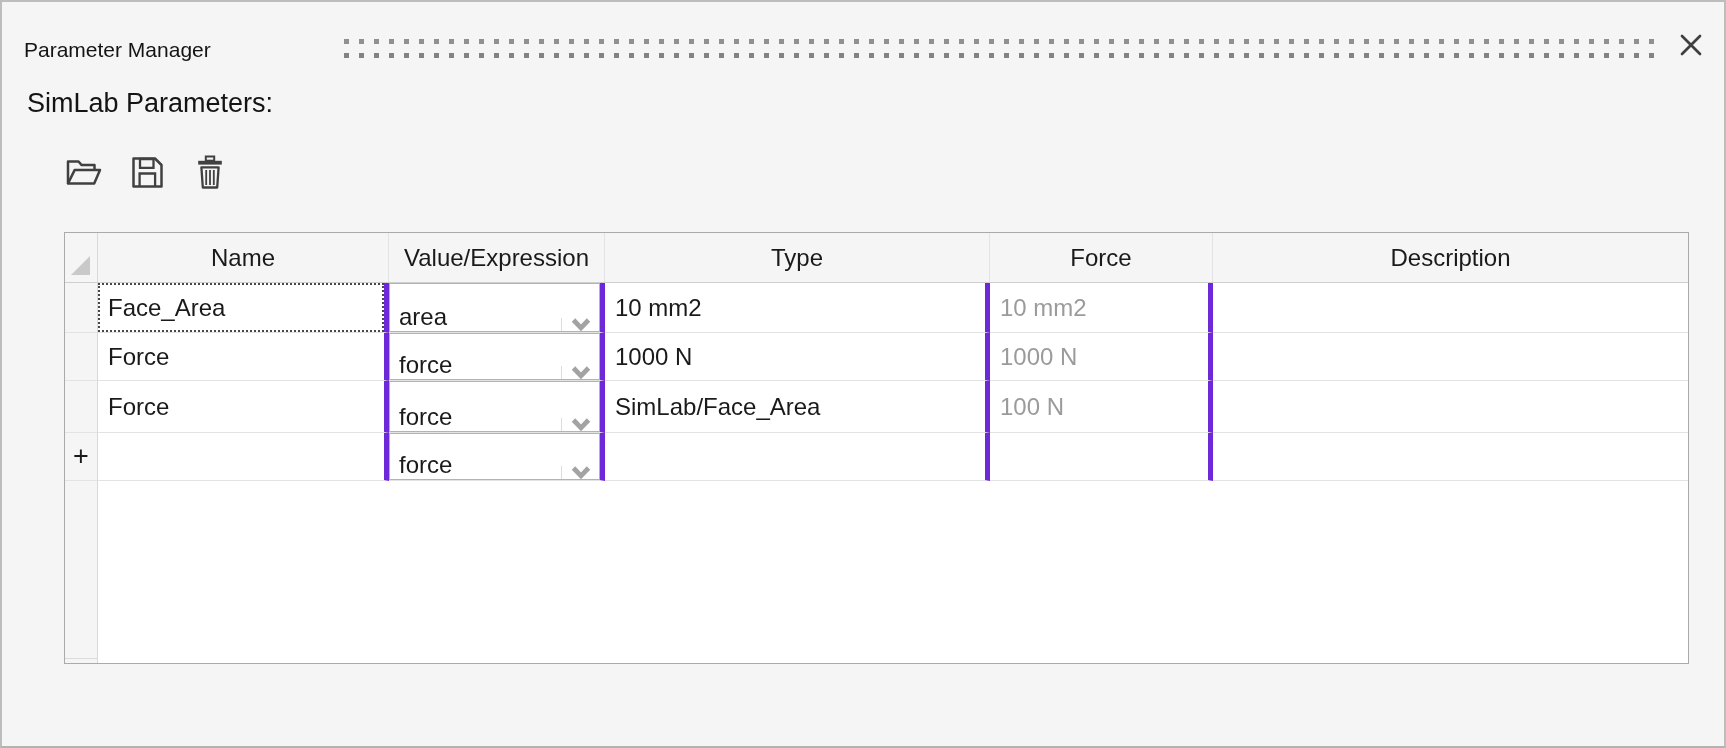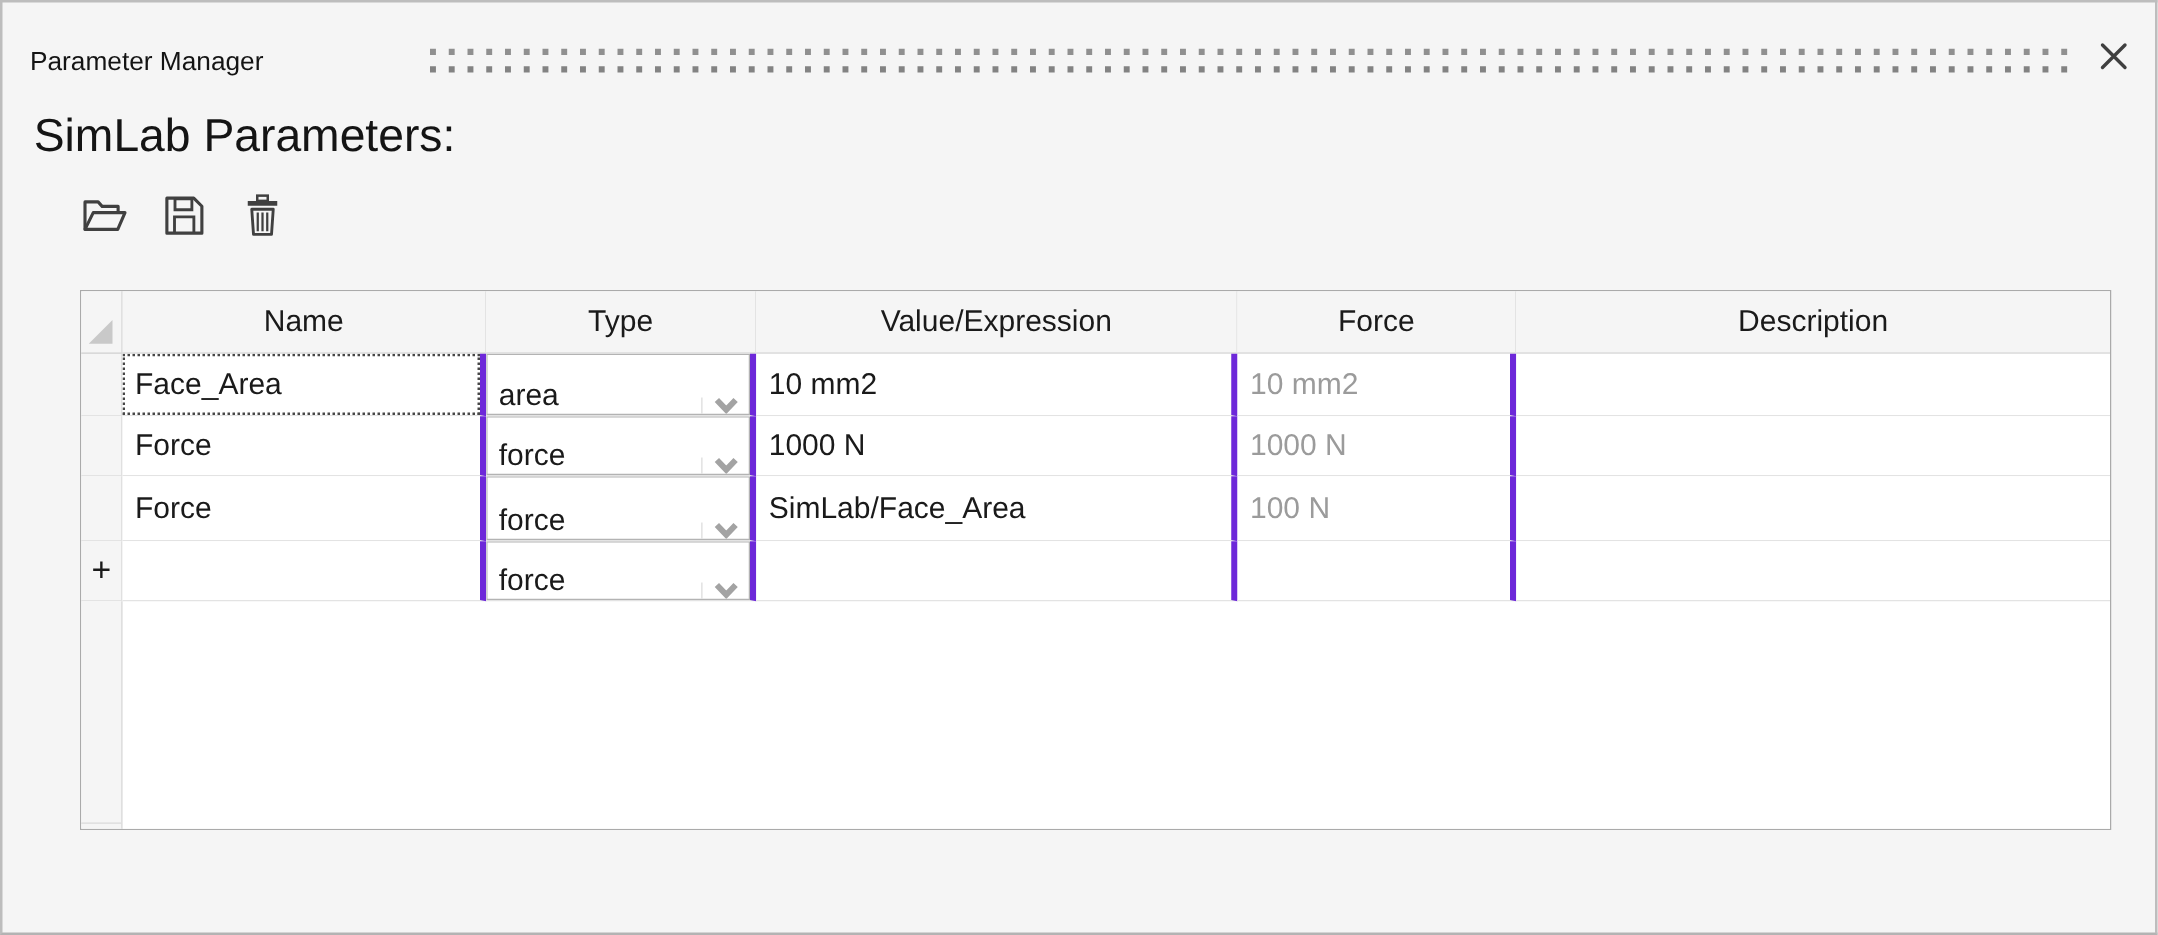--- a/index.html
+++ b/index.html
@@ -32,21 +32,21 @@
   }
   .close-btn {
     position:absolute; left:1672px; top:27px;
     width:34px; height:32px;
     background:none; border:none; padding:0; margin:0;
     display:flex; align-items:center; justify-content:center;
     cursor:pointer;
   }
   .subtitle {
     position:absolute; left:25px; top:86px;
-    font-size:37px; color:#141414; white-space:nowrap;
+    font-size:27px; color:#141414; white-space:nowrap;
   }
   .toolbar {
     position:absolute; left:62px; top:148px;
     display:flex; gap:23px;
   }
   .tool-btn {
     width:40px; height:44px;
     background:none; border:none; padding:0; margin:0;
     display:flex; align-items:center; justify-content:center;
     cursor:pointer;
@@ -181,22 +181,22 @@
       </span>
     </button>
   </div>
 
   <div class="param-table">
 
     <div class="corner">
       <div class="corner-tri"></div>
     </div>
     <div class="th">Name</div>
+    <div class="th">Value/Expression</div>
     <div class="th">Type</div>
-    <div class="th">Value/Expression</div>
     <div class="th">Force</div>
     <div class="th last">Description</div>
 
     <div class="rh"></div>
     <div class="td">
       <span>Face_Area</span>
       <div class="marquee"></div>
     </div>
     <div class="td type-cell">
       <div class="combo">

